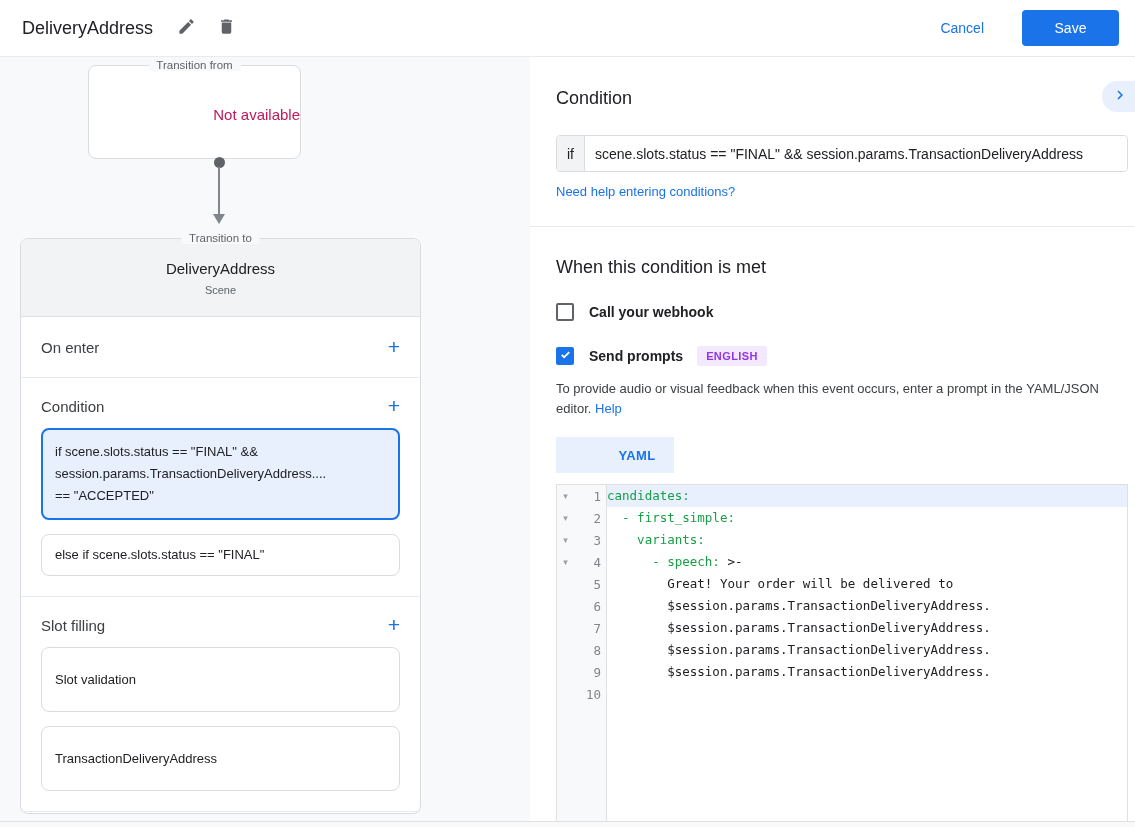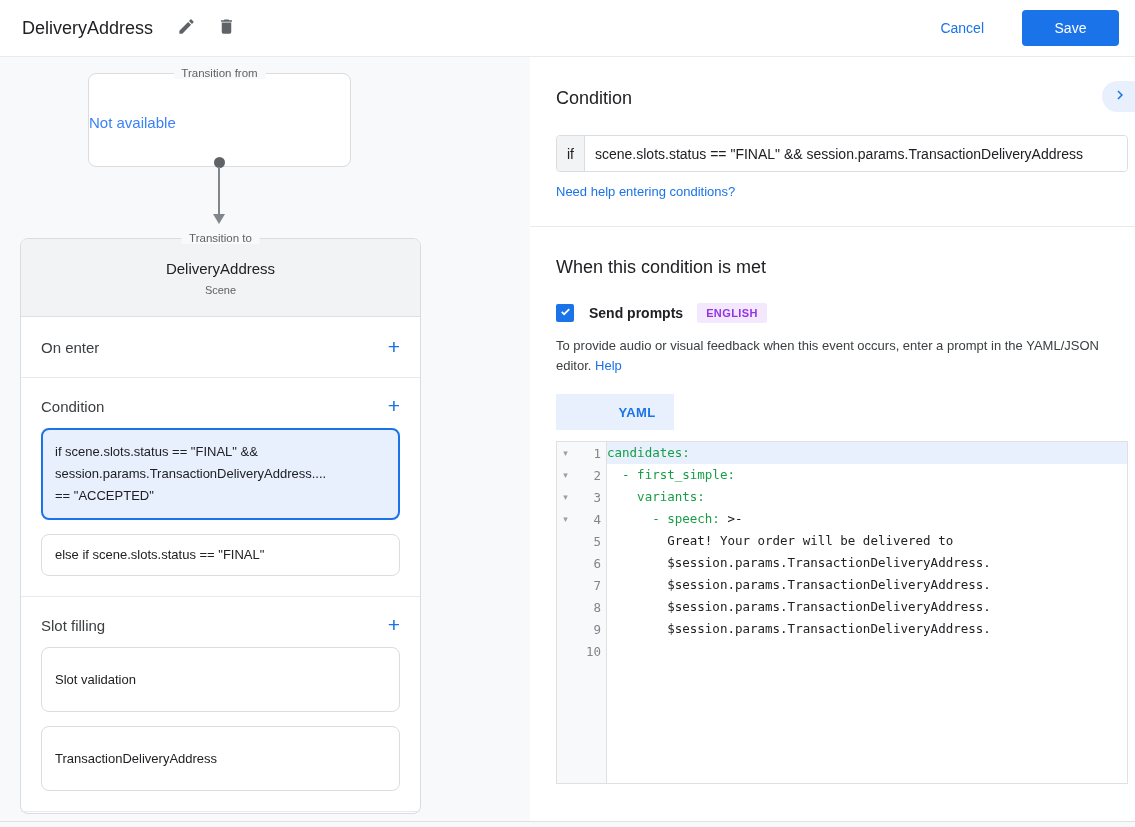--- a/index.html
+++ b/index.html
@@ -38,28 +38,28 @@
     cursor: pointer;
   }
 
   
   .main { display: flex; height: 764px; }
   .left-pane { width: 530px; flex: none; background: #f8f9fa; position: relative; overflow: hidden; }
   .right-pane { flex: 1; background: #fff; position: relative; overflow: hidden; padding-left: 26px; }
 
   
   .tf-box {
-    position: absolute; left: 88px; top: 16px; width: 263px; height: 94px;
+    position: absolute; left: 88px; top: 8px; width: 213px; height: 94px;
     background: #fff; border: 1px solid #dadce0; border-radius: 8px;
   }
   .legend {
     position: absolute; top: -7px; left: 50%; transform: translateX(-50%);
     background: #f8f9fa; padding: 0 8px; font-size: 11.5px; color: #5f6368; white-space: nowrap;
   }
-  .tf-value { text-align: left; margin-top: 40px; font-size: 15px; color: #3b82f6; }
+  .tf-value { text-align: right; margin-top: 40px; font-size: 15px; color: #be185d; }
 
   .connector-dot {
     position: absolute; left: 214px; top: 100px; width: 11px; height: 11px;
     border-radius: 50%; background: #5f6368;
   }
   .connector-line { position: absolute; left: 218px; top: 110px; width: 2px; height: 48px; background: #80868b; }
   .connector-arrow {
     position: absolute; left: 213px; top: 157px; width: 0; height: 0;
     border-left: 6px solid transparent; border-right: 6px solid transparent; border-top: 10px solid #80868b;
   }
@@ -276,20 +276,24 @@
       <div class="if-prefix">if</div>
       <input class="if-input" type="text" value="scene.slots.status == &quot;FINAL&quot; &amp;&amp; session.params.TransactionDeliveryAddress" style="">
     </div>
 
     <a class="help-link">Need help entering conditions?</a>
 
     <div class="divider"></div>
 
     <h2 class="met-heading">When this condition is met</h2>
 
+    <div class="check-row">
+      <span class="checkbox"></span>
+      <span class="check-label">Call your webhook</span>
+    </div>
 
     <div class="check-row">
       <span class="checkbox checked">
         <span>
           <svg width="13" height="13" viewBox="0 0 24 24">
               <path d="M5 12.5l4.5 4.5L19 7.5" stroke="#fff" stroke-width="3.2" fill="none"></path>
             </svg>
         </span>
       </span>
       <span class="check-label">Send prompts</span>

